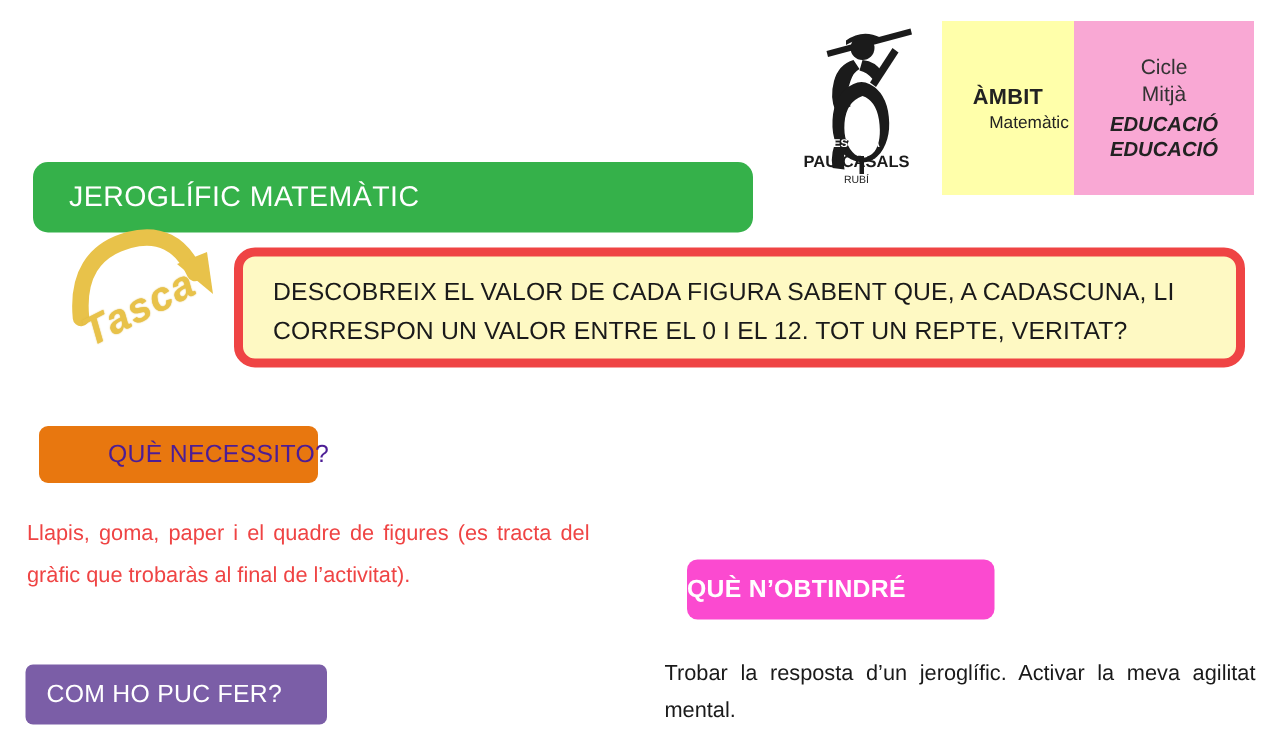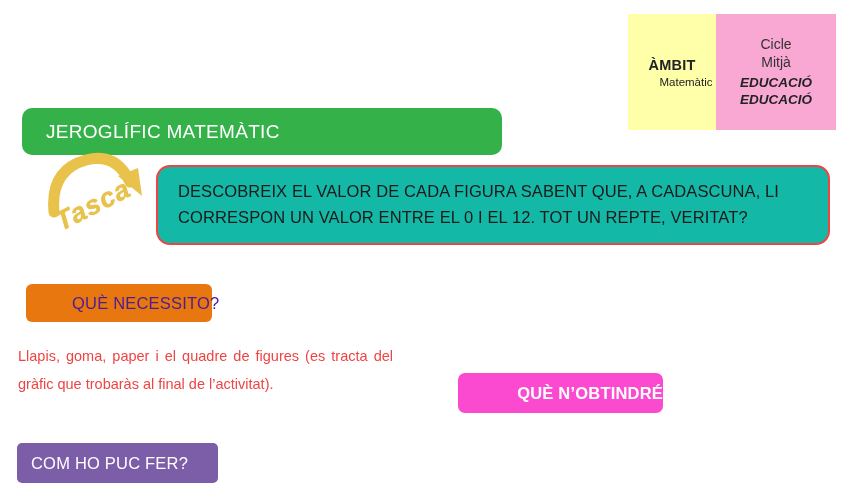--- a/index.html
+++ b/index.html
@@ -139,22 +139,22 @@
     text-shadow: 0 0 1px #d9b23c;
   }
 
   
   .task-box {
     position: absolute;
     left: 156px;
     top: 165px;
     width: 674px;
     height: 80px;
-    background: #14b8a6;
-    border: 2px solid #ef4444;
+    background: #fef9c3;
+    border: 6px solid #ef4444;
     border-radius: 14px;
     box-sizing: border-box;
     padding: 12px 20px 0 20px;
   }
   .task-text {
     font-size: 16.5px;
     color: #1a1a1a;
     line-height: 1.55;
     letter-spacing: 0.1px;
   }
@@ -198,21 +198,21 @@
   .pink-label {
     position: absolute;
     left: 458px;
     top: 373px;
     width: 205px;
     height: 40px;
     background: #fb4ad0;
     border-radius: 7px;
     display: flex;
     align-items: center;
-    justify-content: flex-end;
+    justify-content: flex-start;
     box-sizing: border-box;
   }
   .pink-label-text {
     color: #ffffff;
     font-size: 16.5px;
     font-weight: bold;
     letter-spacing: 0.2px;
     white-space: nowrap;
   }
 
@@ -252,20 +252,47 @@
 </head>
 <body>
 
 <div class="page">
 
 
   <div class="green-banner">
     <span class="green-banner-text">JEROGLÍFIC MATEMÀTIC</span>
   </div>
 
+  <div class="logo">
+    <svg width="96" height="118" viewBox="0 0 96 118" xmlns="http://www.w3.org/2000/svg">
+      <g fill="#1b1b1b">
+
+        <path d="M28 22 L84 7 L85 11 L29 26 Z"></path>
+
+        <circle cx="52" cy="20" r="8"></circle>
+
+        <path d="M41 15 q11 -8 23 -2 l0 3 q-12 -5 -23 2 z"></path>
+
+        <path d="M46 28 q-10 3 -13 14 q-3 11 1 20 l10 -3 q-3 -10 0 -17 q2 -6 6 -8 z"></path>
+        <path d="M52 28 q9 1 13 8 l-6 5 q-4 -5 -9 -6 z"></path>
+
+        <path d="M46 44 q-13 6 -14 24 q-1 19 12 26 q12 6 20 -4 q8 -11 5 -28 q-3 -15 -15 -19 q-4 -1 -8 1 z
+                 M52 52 q9 3 11 16 q2 14 -3 21 q-6 7 -13 2 q-8 -7 -7 -21 q1 -14 12 -18 z"></path>
+
+        <path d="M57 43 L72 20 L76 23 L61 46 Z"></path>
+
+        <rect x="50" y="92" width="3" height="12"></rect>
+
+        <path d="M36 78 q-6 12 -4 22 l8 1 q-2 -11 3 -19 z"></path>
+      </g>
+      <text x="48" y="86" font-family="Liberation Sans, sans-serif" font-size="7.5" font-weight="bold" fill="#ffffff" text-anchor="middle">ESCOLA</text>
+      <text x="48" y="99" font-family="Liberation Sans, sans-serif" font-size="11" font-weight="bold" fill="#1b1b1b" text-anchor="middle">PAU CASALS</text>
+      <text x="48" y="110" font-family="Liberation Sans, sans-serif" font-size="7" fill="#1b1b1b" text-anchor="middle">RUBÍ</text>
+    </svg>
+  </div>
 
   <div class="ambit-box">
     <div class="ambit-title">ÀMBIT</div>
     <div class="ambit-sub">Matemàtic</div>
   </div>
 
   <div class="cicle-box">
     <div class="cicle-line">Cicle</div>
     <div class="cicle-line">Mitjà</div>
     <div class="cicle-strong">EDUCACIÓ</div>
@@ -287,18 +314,19 @@
   <div class="orange-label">
     <span class="orange-label-text">QUÈ NECESSITO?</span>
   </div>
 
   <div class="need-text">Llapis, goma, paper i el quadre de figures (es tracta del gràfic que trobaràs al final de l’activitat).</div>
 
   <div class="pink-label">
     <span class="pink-label-text">QUÈ N’OBTINDRÉ</span>
   </div>
 
+  <div class="obtain-text">Trobar la resposta d’un jeroglífic. Activar la meva agilitat mental.</div>
 
   <div class="purple-label">
     <span class="purple-label-text">COM HO PUC FER?</span>
   </div>
 
 </div>
 
 </body></html>

